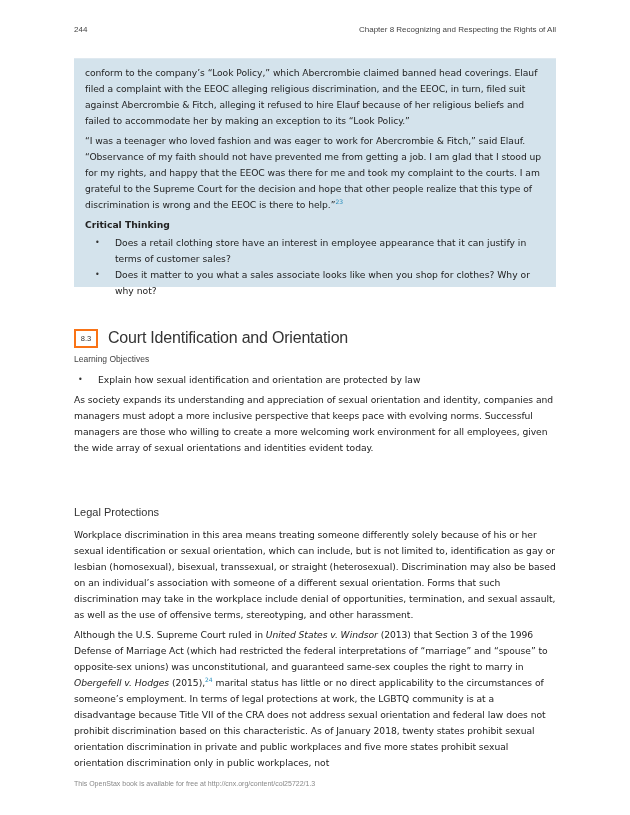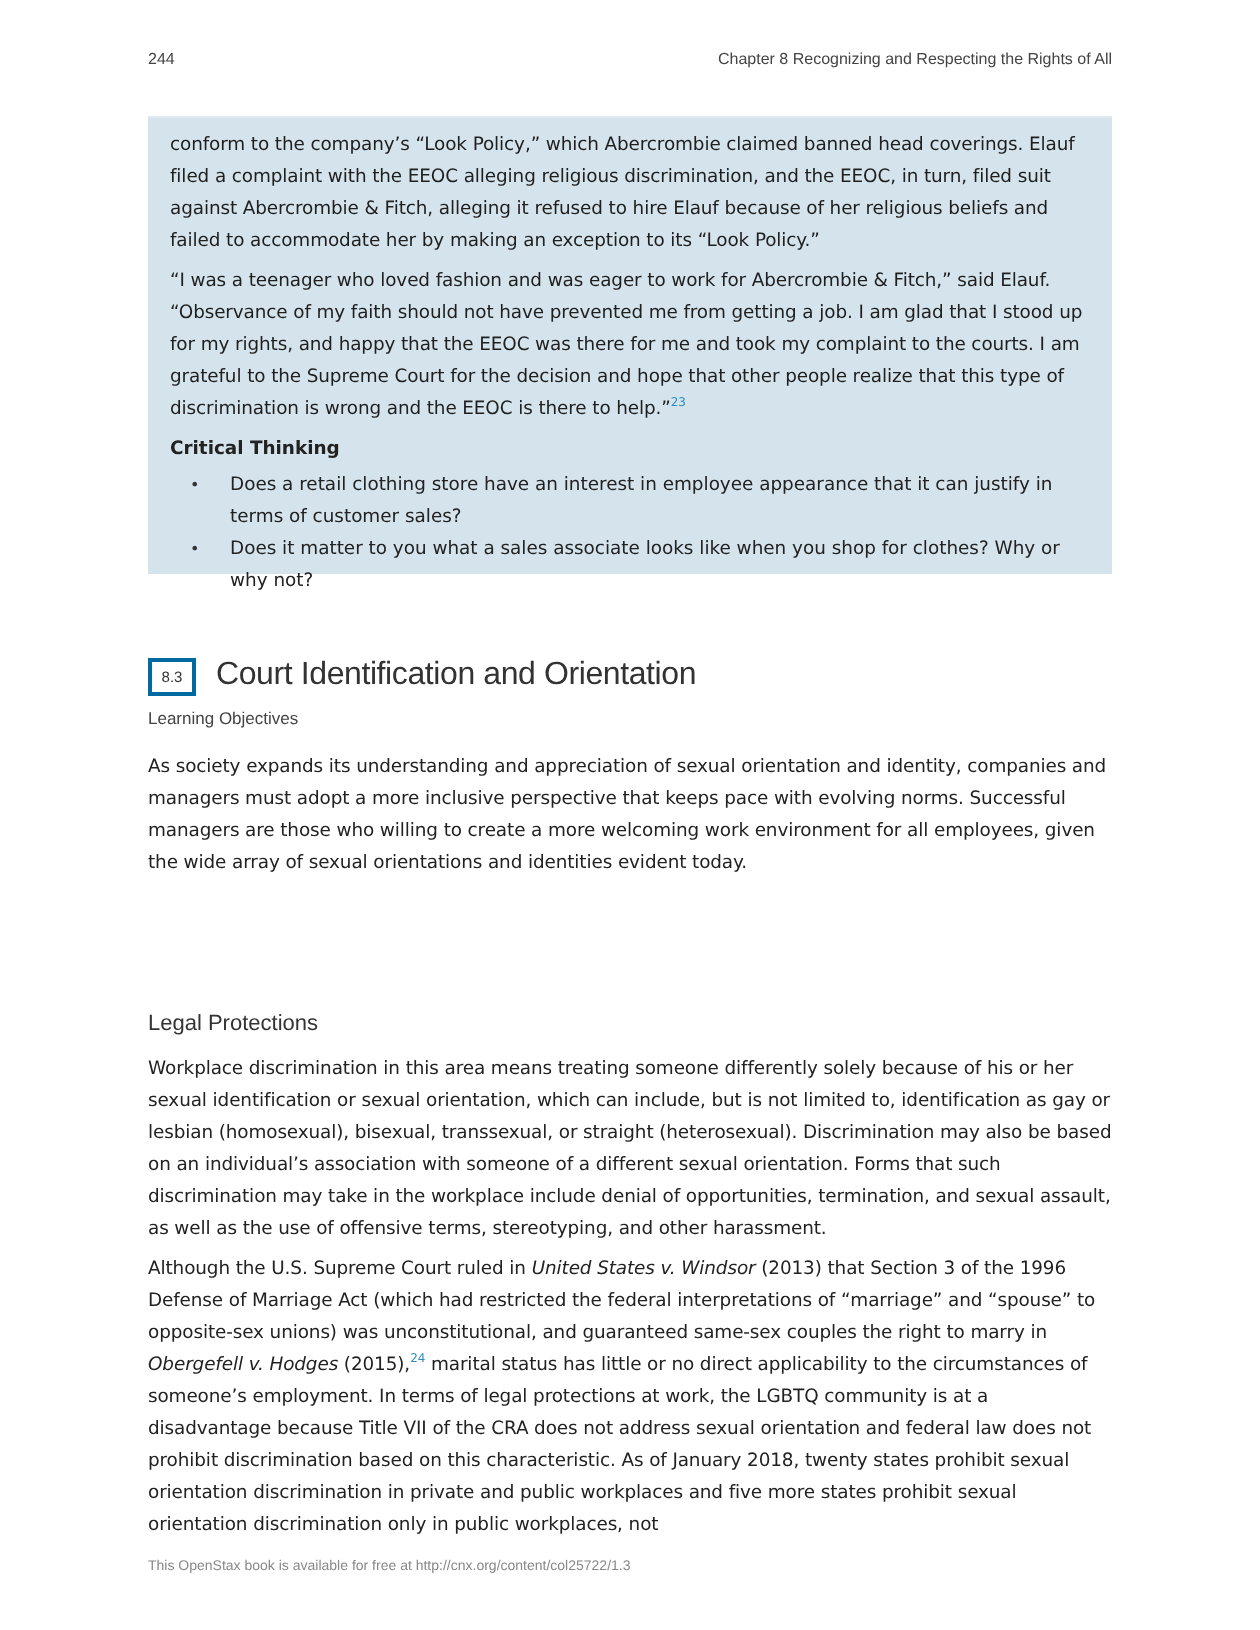--- a/index.html
+++ b/index.html
@@ -15,21 +15,21 @@
                    background: #d4e3ec; box-sizing: border-box; padding: 6px 11px 18px 11px; }
     .p { font-size: 9.2px; line-height: 16px; margin: 0 0 4px 0; letter-spacing: -0.05px; }
     .feature-box .p { color: #1f1f1f; }
     sup.fn { color: #2a8fbd; font-size: 6px; vertical-align: 4px; line-height: 0; }
     .ct-heading { font-weight: bold; font-size: 9.2px; line-height: 16px; margin: 4px 0 2px 0; }
     ul.bullets { list-style: none; margin: 0; padding: 0 0 0 10px; }
     ul.bullets li { position: relative; padding-left: 20px; font-size: 9.2px; line-height: 16px; margin-bottom: 0; }
     ul.bullets li::before { content: "•"; position: absolute; left: 0; top: 0; font-size: 8px; color: #333; }
 
     .section-head { position: absolute; top: 328px; left: 74px; height: 20px; display: flex; align-items: center; }
-    .sec-num { width: 20px; height: 15px; border: 2px solid #0369a1; font-family: "Liberation Sans", sans-serif;
+    .sec-num { width: 20px; height: 15px; border: 2px solid #f97316; font-family: "Liberation Sans", sans-serif;
                font-size: 7.5px; color: #333; display: flex; align-items: center; justify-content: center; }
     .sec-title { margin-left: 10px; font-family: "Liberation Sans", sans-serif; font-size: 16px; color: #333;
                  letter-spacing: -0.2px; }
     .lo-label { position: absolute; top: 354px; left: 74px; font-family: "Liberation Sans", sans-serif;
                 font-size: 8.5px; color: #444; }
 
     .body-block { position: absolute; left: 74px; width: 482px; }
     .subhead { position: absolute; top: 506px; left: 74px; font-family: "Liberation Sans", sans-serif;
                font-size: 11px; color: #333; }
     em { font-style: italic; }
@@ -57,20 +57,21 @@
 </div>
 
 <div class="section-head">
   <div class="sec-num">8.3</div>
   <div class="sec-title">Court Identification and Orientation</div>
 </div>
 <div class="lo-label">Learning Objectives</div>
 
 <div class="body-block" style="top:372px;">
   <ul class="bullets" style="padding-left:4px;">
+    <li>Explain how sexual identification and orientation are protected by law</li>
   </ul>
   <p class="p" style="margin-top:4px;">As society expands its understanding and appreciation of sexual orientation and identity, companies and managers must adopt a more inclusive perspective that keeps pace with evolving norms. Successful managers are those who willing to create a more welcoming work environment for all employees, given the wide array of sexual orientations and identities evident today.</p>
 </div>
 
 <div class="subhead">Legal Protections</div>
 
 <div class="body-block" style="top:527px;">
   <p class="p">Workplace discrimination in this area means treating someone differently solely because of his or her sexual identification or sexual orientation, which can include, but is not limited to, identification as gay or lesbian (homosexual), bisexual, transsexual, or straight (heterosexual). Discrimination may also be based on an individual’s association with someone of a different sexual orientation. Forms that such discrimination may take in the workplace include denial of opportunities, termination, and sexual assault, as well as the use of offensive terms, stereotyping, and other harassment.</p>
   <p class="p"><span>Although the U.S. Supreme Court ruled in </span><em>United States v. Windsor</em><span> (2013) that Section 3 of the 1996 Defense of Marriage Act (which had restricted the federal interpretations of “marriage” and “spouse” to opposite-sex unions) was unconstitutional, and guaranteed same-sex couples the right to marry in </span><em>Obergefell v. Hodges</em><span> (2015),</span><sup class="fn">24</sup><span> marital status has little or no direct applicability to the circumstances of someone’s employment. In terms of legal protections at work, the LGBTQ community is at a disadvantage because Title VII of the CRA does not address sexual orientation and federal law does not prohibit discrimination based on this characteristic. As of January 2018, twenty states prohibit sexual orientation discrimination in private and public workplaces and five more states prohibit sexual orientation discrimination only in public workplaces, not</span></p>
 </div>

